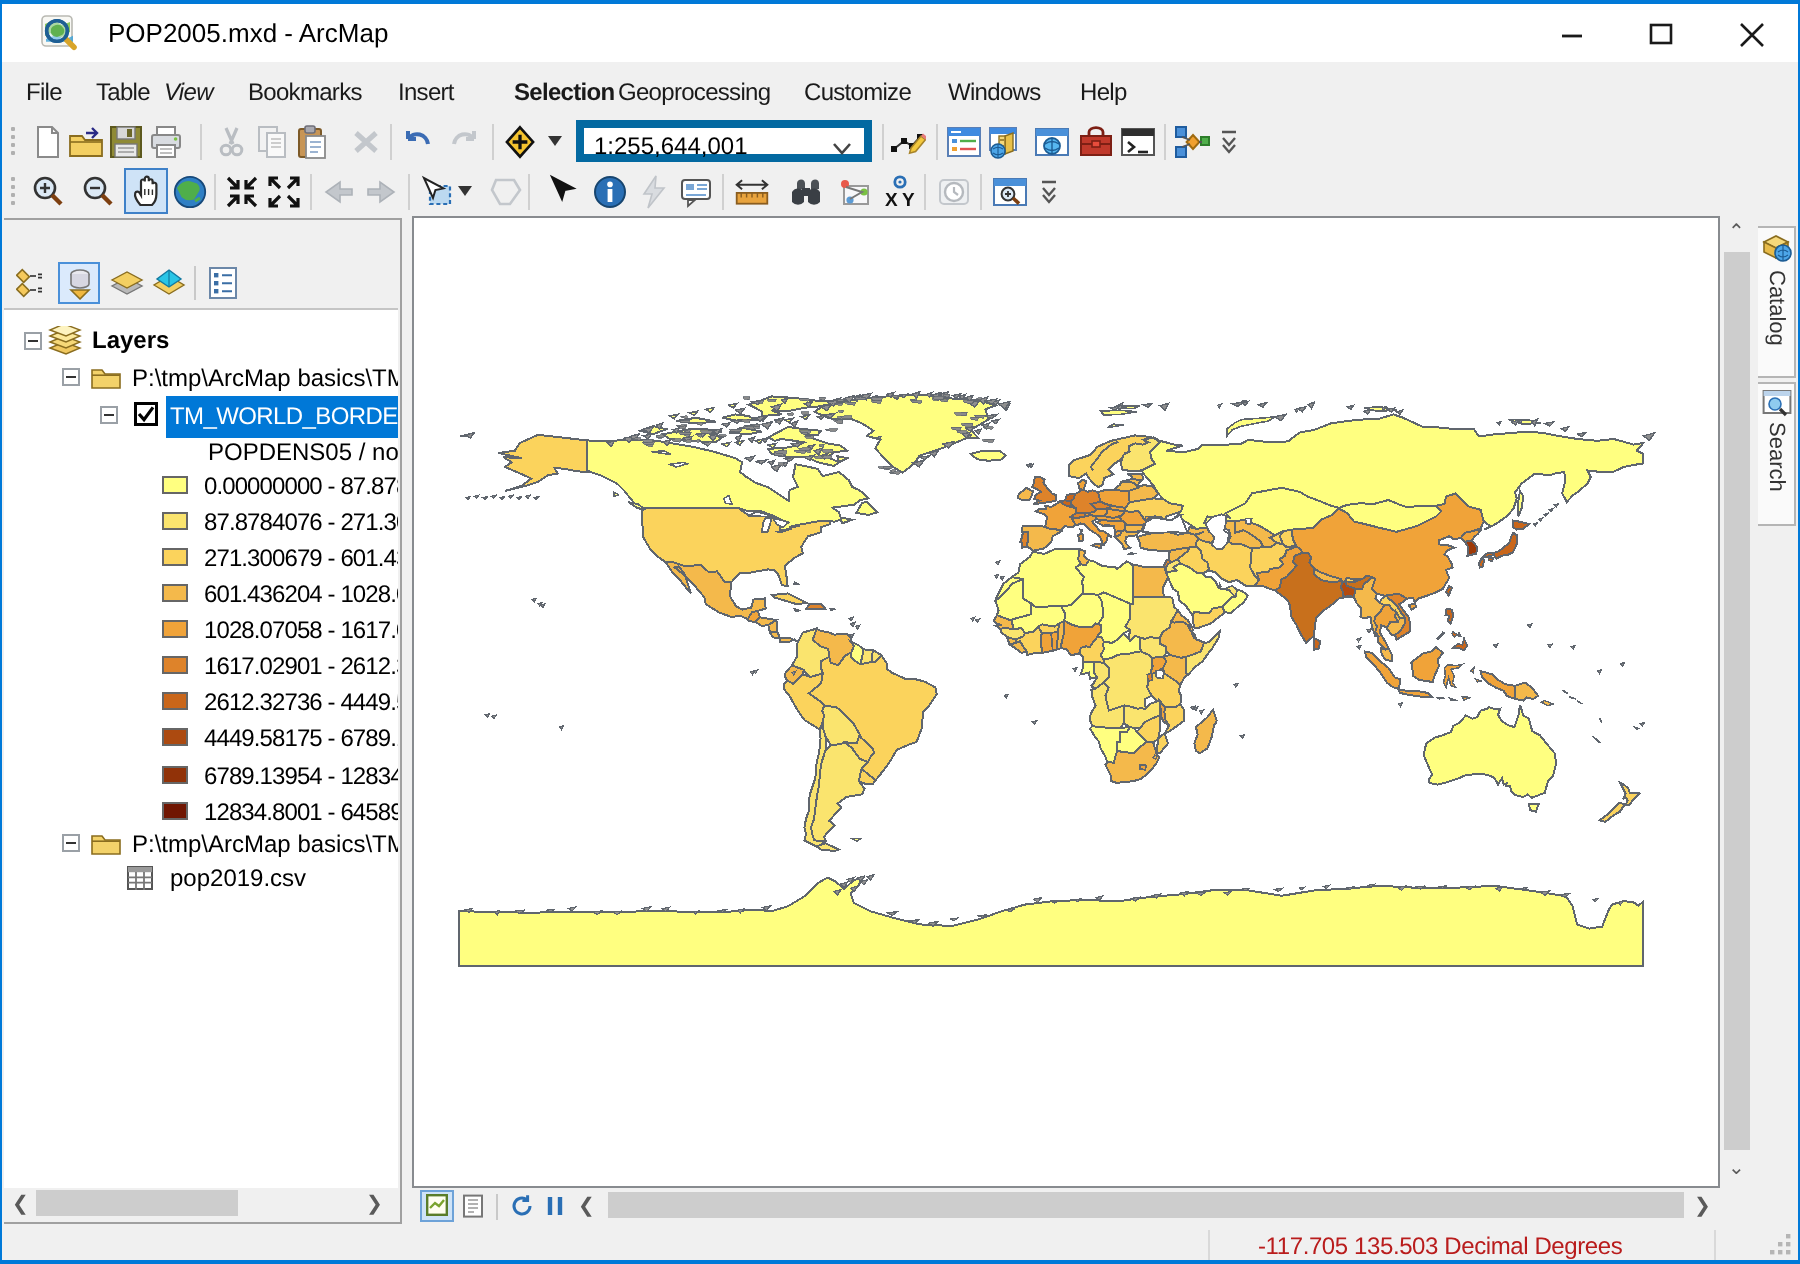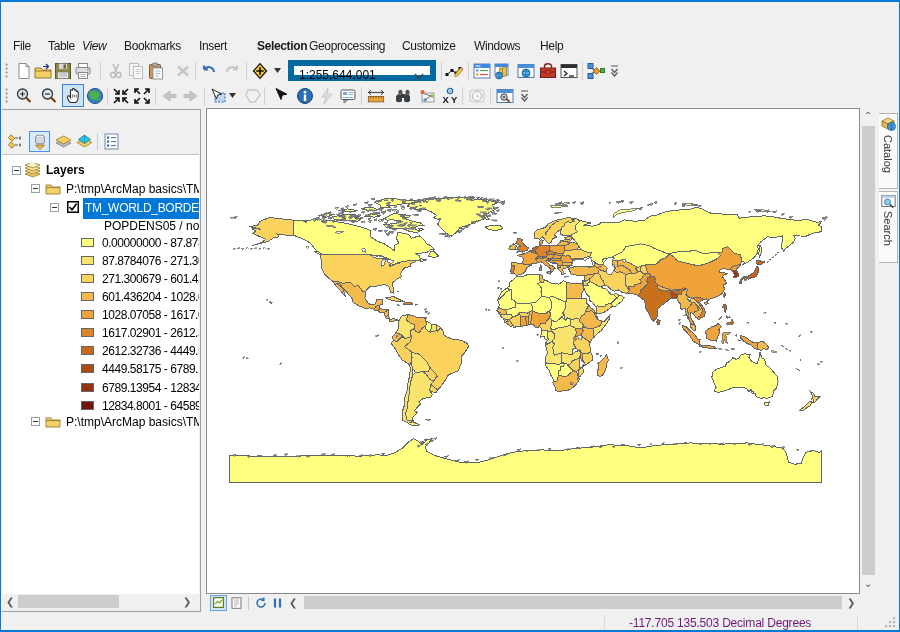--- a/index.html
+++ b/index.html
@@ -19,21 +19,21 @@
 #menubar span { position:absolute; top:7px; font-size:12px; color:#1a1a1a; letter-spacing:-0.35px; }
 
 #tb1 { position:absolute; left:0; top:56px; width:898px; height:26px; background:#f0f0f0; }
 #tb2 { position:absolute; left:0; top:81px; width:898px; height:26px; background:#f0f0f0; }
 .grip { position:absolute; left:4px; top:5px; width:3px; height:16px;
   background-image:radial-gradient(circle at 1.5px 1.5px, #b0b0b0 1px, transparent 1.2px);
   background-size:3px 4px; }
 .sep { position:absolute; top:4px; width:1px; height:18px; background:#d0d0d0; }
 .ticon { position:absolute; top:4px; width:18px; height:18px; }
 
-#scalebox { position:absolute; left:287px; top:2px; width:148px; height:21px; background:#fff; border:6px solid #0369a1; font-size:12px; line-height:19px; padding-left:5px; }
+#scalebox { position:absolute; left:287px; top:2px; width:148px; height:21px; background:#fff; border:4px solid #0369a1; font-size:12px; line-height:19px; padding-left:5px; }
 
 #toc { position:absolute; left:1px; top:107px; width:199px; height:503px; background:#f0f0f0; border:1px solid #a0a0a0; border-left:none; }
 #tochdr { position:absolute; left:0; top:2px; width:197px; height:18px; background:linear-gradient(#e8f0fa,#d0e1f2); }
 #tochdr .t { position:absolute; left:6px; top:2px; font-size:12px; }
 #toctools { position:absolute; left:0; top:20px; width:197px; height:24px; background:#f0f0f0; }
 #toctree { position:absolute; left:0px; top:44px; width:197px; height:442px; background:#fff; overflow:hidden; border:1px solid #c5c5c5; border-left:none; border-right:none;text-decoration:underline; }
 #tochs { position:absolute; left:0; bottom:1px; width:197px; height:16px; background:#f0f0f0; }
 .row { position:absolute; left:0; width:197px; white-space:nowrap; font-size:12px; height:18px; line-height:18px; }
 .sw { position:absolute; left:79px; width:13px; height:9px; border:1px solid #666; top:4px; }
 .swt { position:absolute; left:100px; top:0px; letter-spacing:-0.45px; }
@@ -41,27 +41,48 @@
 .foldico { position:absolute; top:2px; width:16px; height:13px; }
 
 #mapframe { position:absolute; left:205px; top:106px; width:654px; height:486px; border:1px solid #888b8f; background:#fff; overflow:hidden; }
 #mapvs { position:absolute; left:860px; top:107px; width:15px; height:485px; background:#f0f0f0; }
 #mapbottom { position:absolute; left:205px; top:593px; width:654px; height:17px; background:#f0f0f0; }
 #rightdock { position:absolute; left:876px; top:107px; width:22px; height:503px; background:#f0f0f0; }
 .vtab { position:absolute; left:2px; width:19px; background:#fafafa; border:1px solid #b5b5b5; border-left:none; }
 .vtab .txt { position:absolute; left:3px; font-size:11px; color:#333; writing-mode:vertical-rl; }
 
 #statusbar { position:absolute; left:0; top:611px; width:898px; height:19px; background:#f0f0f0; }
-#statusbar .coords { position:absolute; left:628px; top:3px; font-size:12px; color:#701a75; letter-spacing:-0.2px; }
+#statusbar .coords { position:absolute; left:628px; top:3px; font-size:12px; color:#b91c1c; letter-spacing:-0.2px; }
 .thumb { background:#cdcdcd; position:absolute; }
 .arr { position:absolute; color:#5a5a5a; font-family:"Liberation Sans",sans-serif; }
 </style>
 </head>
 <body>
 <div id="win">
+ <div id="titlebar">
+  <svg id="appicon" viewBox="0 0 19 19">
+    <rect x="1" y="1" width="15" height="15" rx="2" fill="#f8f8f4" stroke="#b9b9b2" stroke-width="0.8"></rect>
+    <path d="M2.5 5 L7 3 l4 2.5 4-1.5 v5 L10 12 5.5 9.5 2.5 11z" fill="#79c142" opacity="0.85"></path>
+    <path d="M3 12.5 l5-2 4.5 2.2 4-1.8 v3 H3z" fill="#3aa0d8" opacity="0.8"></path>
+    <circle cx="8.5" cy="8.5" r="5.2" fill="#cfe8f7" fill-opacity="0.45" stroke="#1e5f94" stroke-width="1.7"></circle>
+    <path d="M12.6 12.3 L17 16.6" stroke="#d8a429" stroke-width="2.8" stroke-linecap="round"></path>
+    <path d="M5.5 7.2 q2-2.5 5-1.5 l1.5 1.8 q.5 2-1 3 l-2.5 1 q-2.5-.3-3-2z" fill="#58ad46" opacity="0.9"></path>
+    <circle cx="8.5" cy="8.5" r="5.2" fill="none" stroke="#1e5f94" stroke-width="1.7"></circle>
+  </svg>
+  <div id="apptitle">POP2005.mxd - ArcMap</div>
+  <svg class="winbtn" id="btnmin" viewBox="0 0 45 29">
+        <path d="M18 16 h10" stroke="#1a1a1a" stroke-width="1.4"></path>
+      </svg>
+  <svg class="winbtn" id="btnmax" viewBox="0 0 45 29">
+        <rect x="17.5" y="10.5" width="10" height="9" fill="none" stroke="#1a1a1a" stroke-width="1.3"></rect>
+      </svg>
+  <svg class="winbtn" id="btnclose" viewBox="0 0 45 29">
+        <path d="M17.5 10 l11 11 M28.5 10 l-11 11" stroke="#1a1a1a" stroke-width="1.3"></path>
+      </svg>
+ </div>
  <div id="menubar">
    <span style="left:12px;">File</span>
    <span style="left:47px;">Table</span>
    <span style="left:81px;font-style:italic;">View</span>
    <span style="left:123px;">Bookmarks</span>
    <span style="left:198px;">Insert</span>
    <span style="left:256px;font-weight:bold;">Selection</span>
    <span style="left:308px;">Geoprocessing</span>
    <span style="left:401px;">Customize</span>
    <span style="left:473px;">Windows</span>
@@ -441,20 +462,28 @@
             <rect x="0.5" y="0.5" width="8" height="8" fill="#fff" stroke="#9aa0a6"></rect>
             <path d="M2 4.5 h5" stroke="#333" stroke-width="1"></path>
           </svg>
       <svg class="foldico" style="left:43px;" viewBox="0 0 16 13">
             <path d="M1 3 h5 l1.5 2 H15 v7 H1 z" fill="#f3d26a" stroke="#8a6d1f" stroke-width="0.8"></path>
             <path d="M1 5.6 h14" stroke="#8a6d1f" stroke-width="0.8"></path>
           </svg>
       <span style="position:absolute;left:64px;">P:\tmp\ArcMap basics\TM_WOR</span>
     </div>
 
+    <div class="row" style="top:274.5px; left:0;">
+      <svg style="position:absolute;left:61px;top:2px;width:14px;height:14px;" viewBox="0 0 14 14">
+        <rect x="1" y="1.5" width="12" height="11" fill="#fff" stroke="#555" stroke-width="1"></rect>
+        <rect x="1" y="1.5" width="12" height="2.6" fill="#9a9a9a"></rect>
+        <path d="M1 6.7 h12 M1 9.3 h12 M5 4 v9 M9 4 v9" stroke="#777" stroke-width="0.9" fill="none"></path>
+      </svg>
+      <span style="position:absolute;left:83px;">pop2019.csv</span>
+    </div>
    </div>
    <div id="tochs">
      <span class="arr" style="left:4px;top:2px;font-size:10px;">❮</span>
      <div class="thumb" style="left:16px;top:1px;width:101px;height:13px;"></div>
      <span class="arr" style="left:181px;top:2px;font-size:10px;">❯</span>
    </div>
  </div>
  <div id="mapframe">
       <div id="mapsvg"><svg width="653" height="485" viewBox="0 0 653 485" shape-rendering="crispEdges">
 <polygon points="22.5,346.6 55.4,347.3 88.3,347.1 121.2,346.6 154.1,347.1 170.6,345.8 178.8,346.6 187.0,344.1 195.2,339.2 201.8,332.6 206.7,329.8 210.9,331.8 215.0,335.6 219.9,331.0 224.8,329.7 222.4,333.4 218.3,337.6 219.9,342.5 228.1,346.6 239.6,349.9 252.8,353.2 269.2,354.0 282.4,350.7 293.9,346.6 305.4,343.3 318.6,341.7 335.1,340.9 351.5,341.7 368.0,339.5 384.4,338.1 400.9,335.9 417.3,336.2 433.8,338.9 450.2,336.2 466.7,335.3 483.1,333.9 499.6,334.8 516.0,335.1 532.5,334.3 540.7,333.9 548.9,335.1 558.8,336.4 568.6,337.9 576.0,339.2 579.3,344.1 581.5,353.2 587.6,355.3 594.1,354.3 597.4,345.8 599.1,343.3 604.8,341.5 609.8,342.2 612.2,343.8 614.7,341.8 614.7,373.8 22.5,373.8" fill="#FFFF80" stroke="#60666E" stroke-width="1.0"></polygon>

